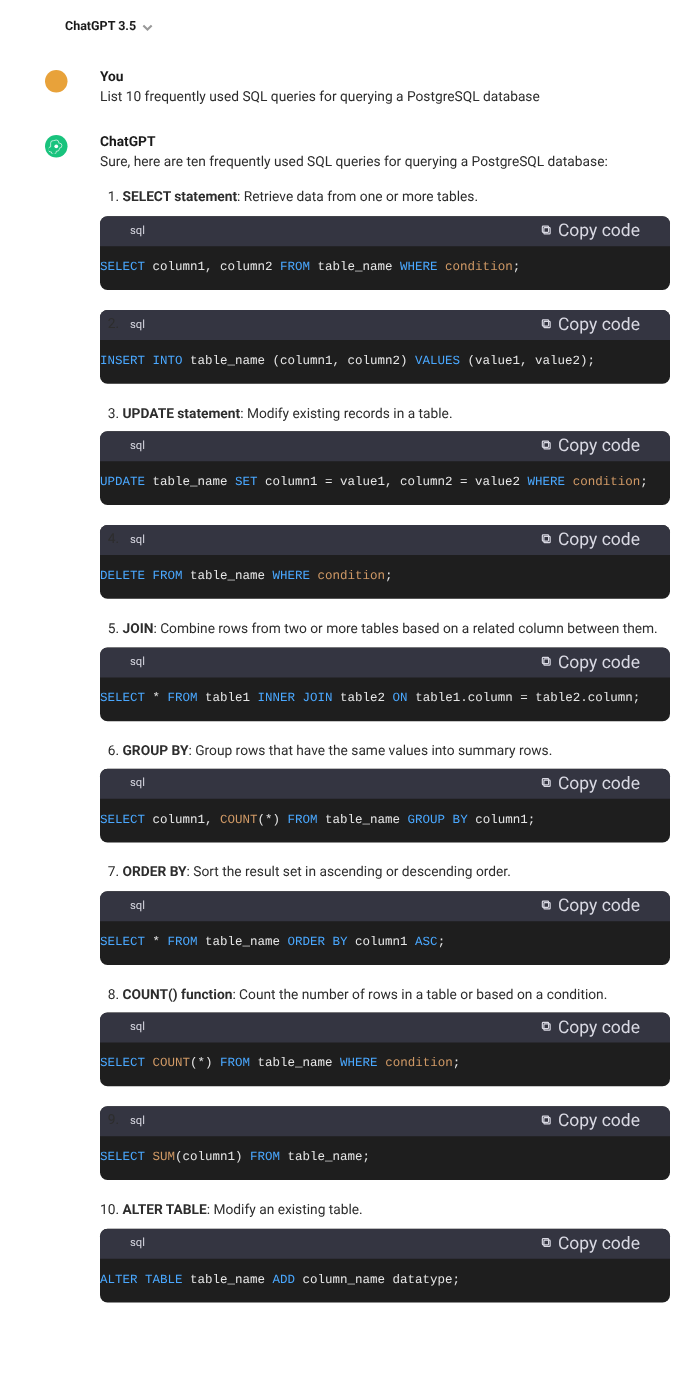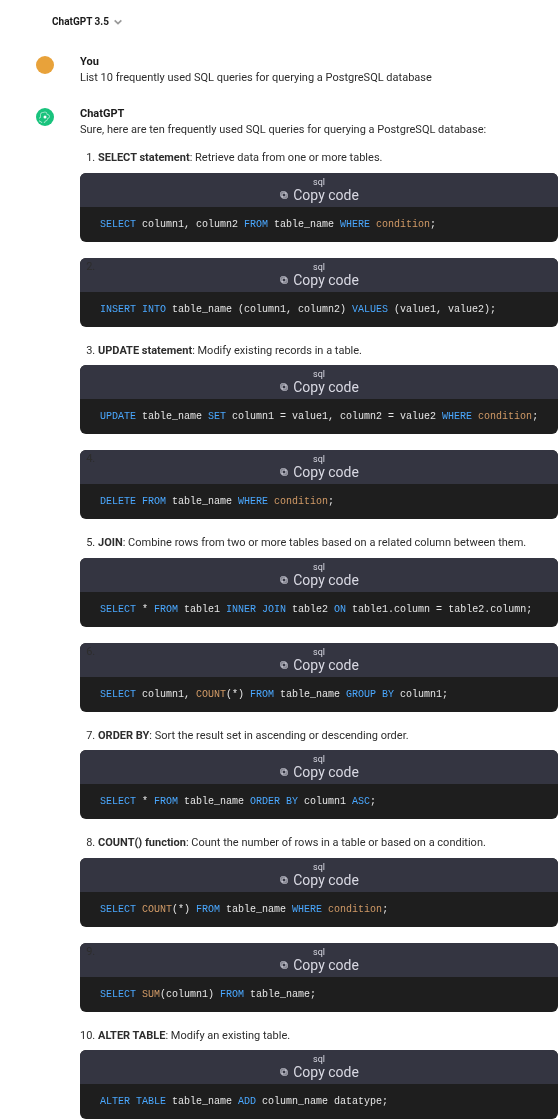--- a/index.html
+++ b/index.html
@@ -90,40 +90,39 @@
       border-radius: 6px;
       overflow: hidden;
       margin-top: 4px;
       margin-left: -18px;
     }
     .code-head {
       display: flex;
       justify-content: space-between;
       align-items: center;
       background: #343541;
-      padding: 4px 14px;
+      padding: 4px 24px;
       font-size: 9px;
       color: #d9d9e3;
-      flex-direction: column;
     }
     .copy-btn {
       display: flex;
       align-items: center;
       gap: 4px;
       background: none;
       border: none;
       color: #d9d9e3;
       font-size: 14px;
       cursor: pointer;
       font-family: inherit;
     }
     .copy-btn svg { width: 10px; height: 10px; stroke: #d9d9e3; }
 
     pre.code {
-      padding: 12px 20px;
+      padding: 12px 0;
       font-family: "SFMono-Regular", Consolas, "Liberation Mono", monospace;
       font-size: 10px;
       color: #e6e6e6;
       white-space: pre;
       overflow-x: auto;
     }
     .tk-kw { color: #4aa8ff; }     
     .tk-fn { color: #d19a66; }      
     .tk-id { color: #e6e6e6; }
   </style>
@@ -231,20 +230,21 @@
                     <rect x="5" y="5" width="8" height="8" rx="1"></rect>
                     <rect x="3" y="3" width="8" height="8" rx="1"></rect>
                   </svg></span>
                 <span>Copy code</span>
               </button>
             </div>
             <pre class="code"><span class="tk-kw">SELECT</span><span class="tk-id"> * </span><span class="tk-kw">FROM</span><span class="tk-id"> table1 </span><span class="tk-kw">INNER JOIN</span><span class="tk-id"> table2 </span><span class="tk-kw">ON</span><span class="tk-id"> table1.column = table2.column;</span></pre>
           </div>
         </li>
         <li>
+          <div class="item-desc"><span class="item-title">GROUP BY</span><span>: Group rows that have the same values into summary rows.</span></div>
           <div class="code-block">
             <div class="code-head">
               <span>sql</span>
               <button class="copy-btn">
                 <span><svg viewBox="0 0 16 16" fill="none" stroke-width="1.5">
                     <rect x="5" y="5" width="8" height="8" rx="1"></rect>
                     <rect x="3" y="3" width="8" height="8" rx="1"></rect>
                   </svg></span>
                 <span>Copy code</span>
               </button>

